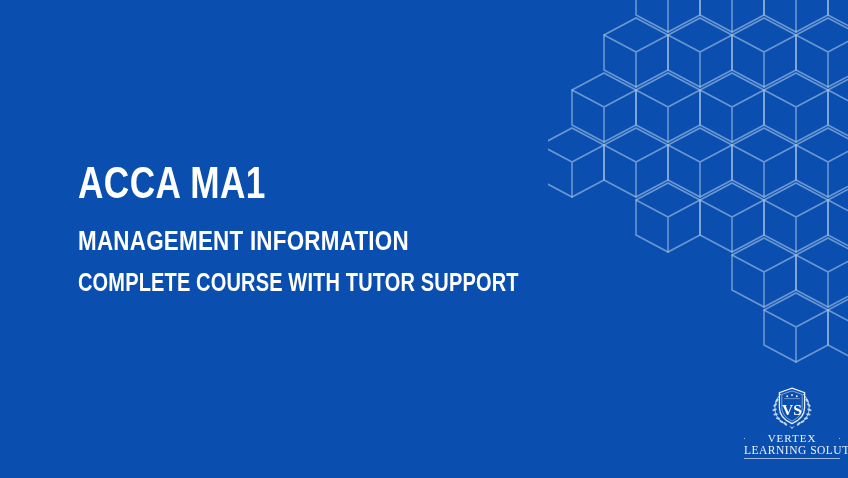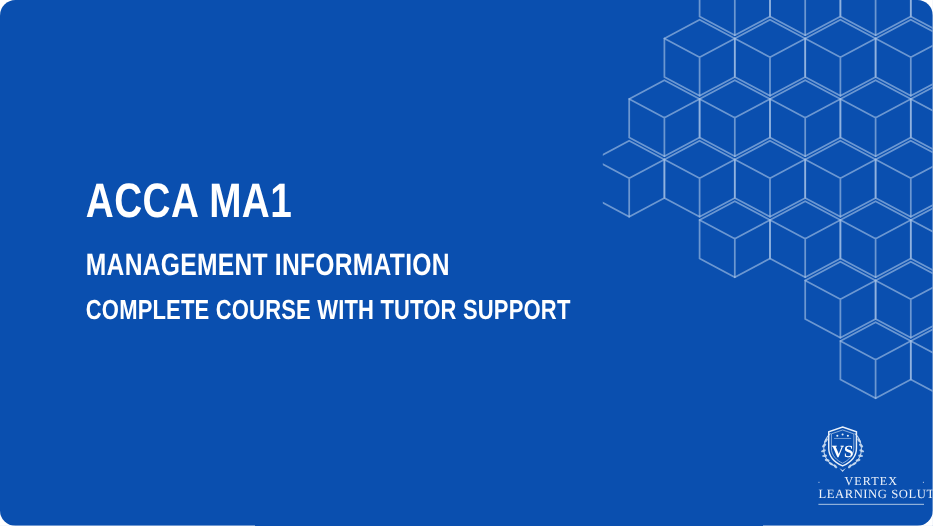--- a/index.html
+++ b/index.html
@@ -7,21 +7,20 @@
     padding: 0;
     background: #ffffff;
   }
   #slide {
     position: relative;
     width: 848px;
     height: 478px;
     overflow: hidden;
     background: #0a4faf;
     font-family: "Liberation Sans", sans-serif;
-    border-radius: 14px;
   }
 
   
   #pattern-layer {
     position: absolute;
     top: 0;
     right: 0;
     width: 300px;
     height: 380px;
     pointer-events: none;
@@ -81,20 +80,21 @@
     position: absolute;
     left: 744px;
     top: 385px;
     width: 96px;
     text-align: center;
   }
   #crest-wrap {
     height: 46px;
     display: flex;
     align-items: flex-start;
+    justify-content: center;
   }
   #crest-wrap svg { display: block; }
 
   .brand-line1 {
     position: relative;
     display: flex;
     align-items: center;
     justify-content: center;
     gap: 23px;
     margin-top: 1px;

